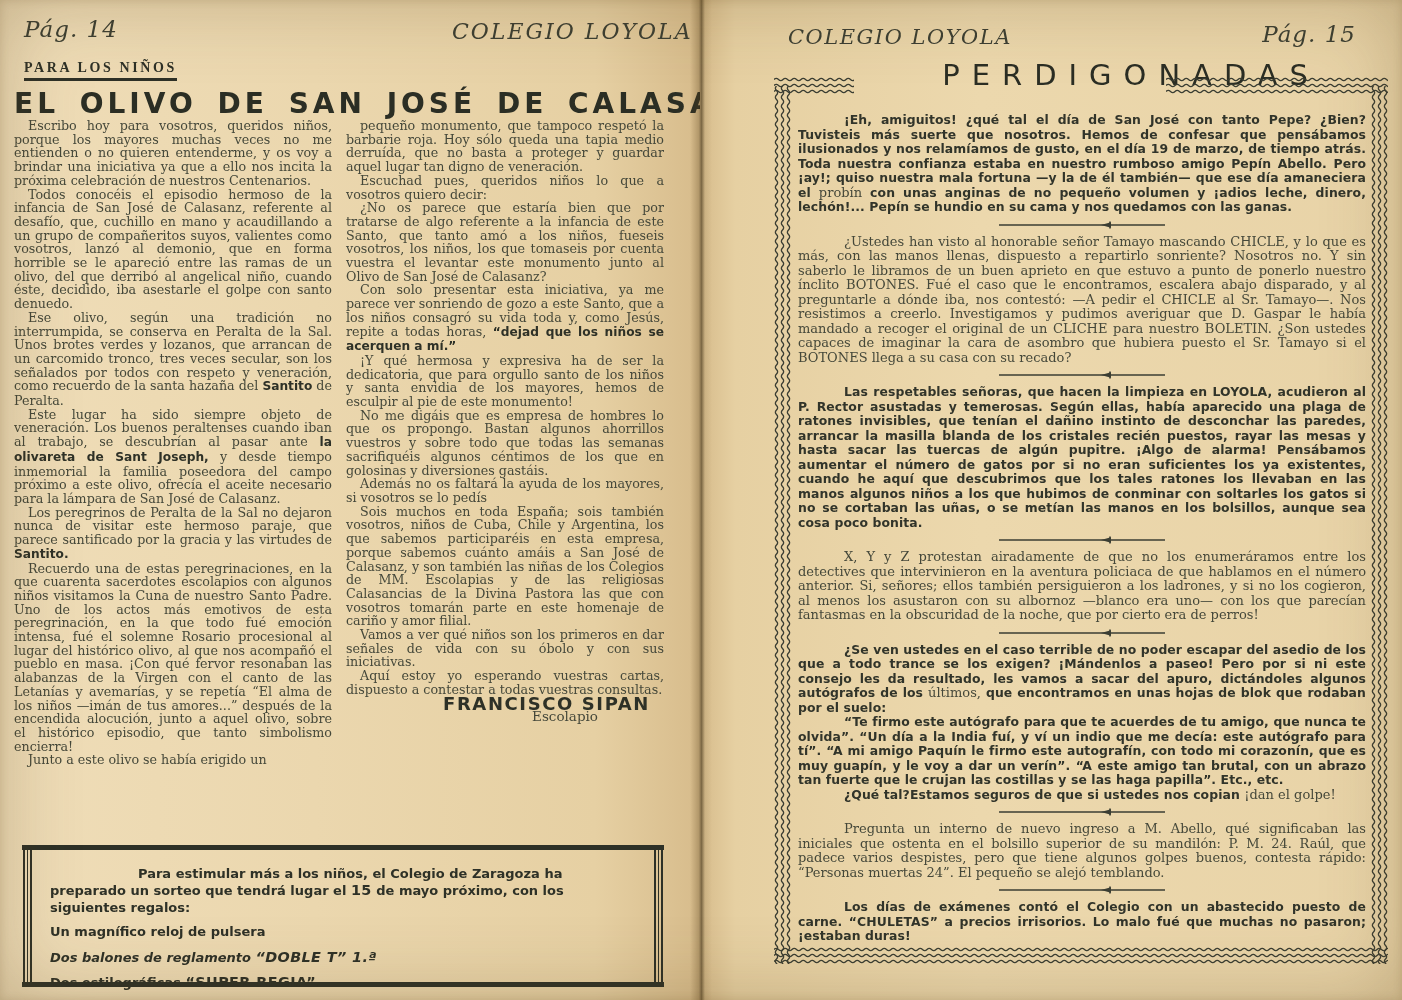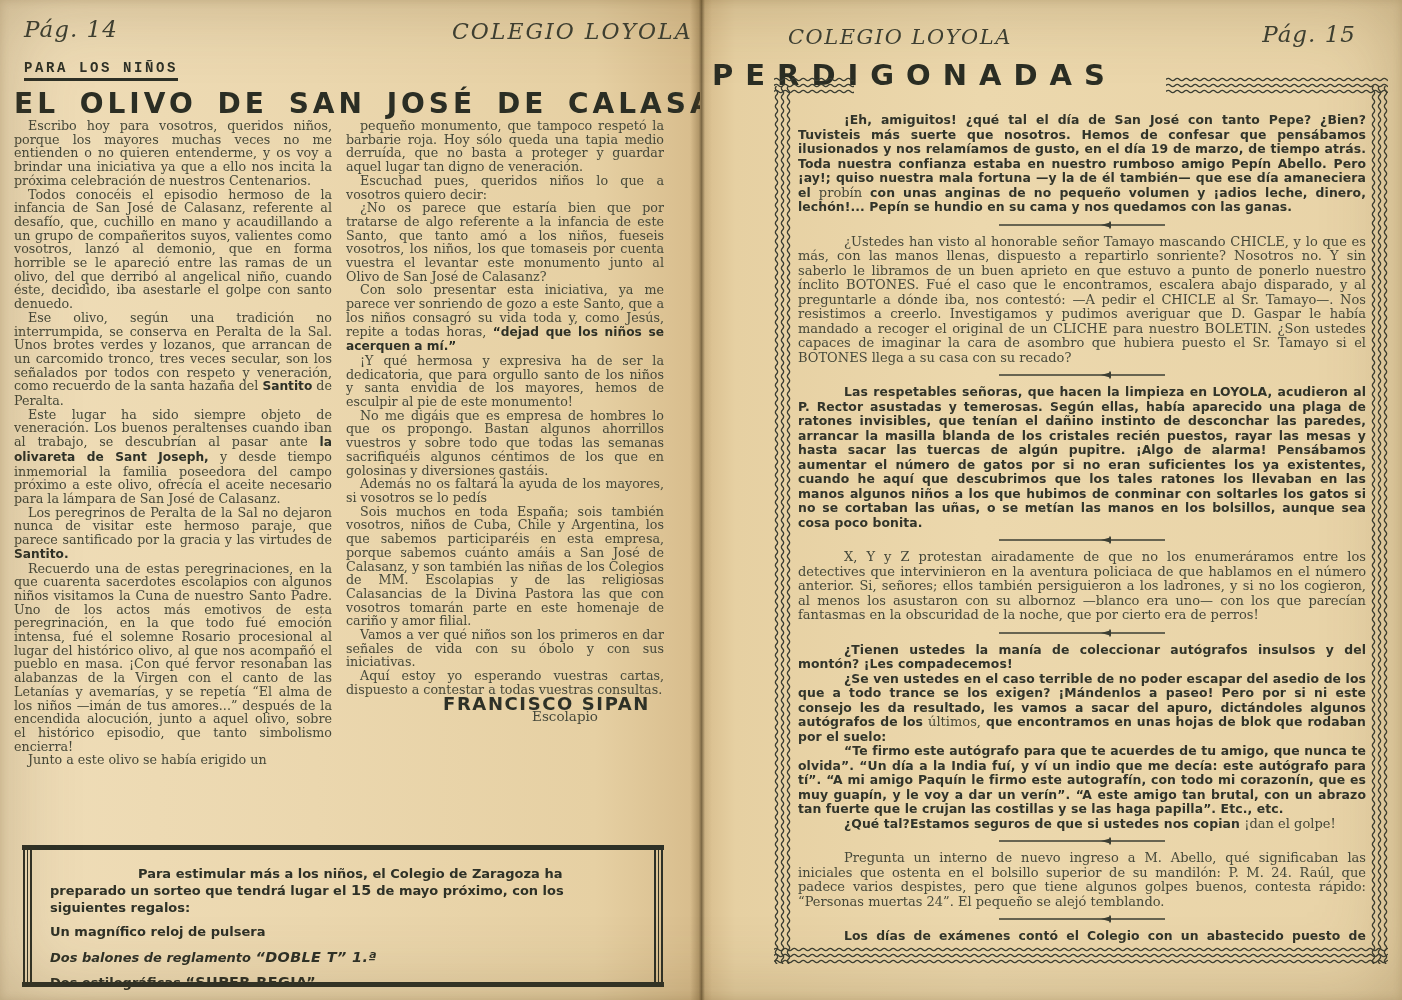--- a/index.html
+++ b/index.html
@@ -17,21 +17,21 @@
   .vignette{position:absolute;inset:0;pointer-events:none;z-index:9;
     box-shadow:inset 0 0 80px rgba(96,70,26,.30), inset 0 0 10px rgba(96,70,26,.18);}
   
   .ital{font-style:italic;color:#3c3f33;}
   .b{font-family:"DejaVu Sans",sans-serif;font-weight:bold;font-size:12.2px;color:#2e3127;}
   .serif{font-family:"DejaVu Serif",serif;font-weight:normal;font-size:13px;color:#45483a;letter-spacing:0;}
   .bx{font-size:14.4px;letter-spacing:.4px;}
   
   .lp-pagenum{position:absolute;left:24px;top:16px;font-size:23px;letter-spacing:1px;}
   .lp-masthead{position:absolute;left:452px;top:19px;font-size:22px;letter-spacing:2px;}
-  .kicker{position:absolute;left:24px;top:60px;font-family:Liberation Mono, monospace;font-weight:bold;
+  .kicker{position:absolute;left:24px;top:60px;font-family:Liberation Serif, serif;font-weight:bold;
     font-size:14px;letter-spacing:2.6px;color:#2e3127;border-bottom:3px solid #2e3127;padding-bottom:2px;}
   .l-title{position:absolute;left:14px;top:87px;width:636px;text-align:left;
     font-family:"DejaVu Sans",sans-serif;font-weight:bold;font-size:28px;
     letter-spacing:4px;word-spacing:7px;color:#2b2e24;white-space:nowrap;}
   .cols{position:absolute;left:14px;top:119px;width:650px;height:724px;display:flex;gap:14px;overflow:hidden;}
   .col{flex:1;text-align:justify;font-size:12.7px;line-height:13.7px;}
   .col p{margin:0;text-indent:14px;}
   .sig-name{margin-top:8px;text-align:right;padding-right:14px;font-family:"DejaVu Sans",sans-serif;
     font-weight:bold;font-size:18px;letter-spacing:1.6px;color:#2e3127;text-indent:0;}
   .sig-role{text-align:right;padding-right:66px;font-size:13.5px;}
@@ -41,22 +41,22 @@
     color:#2e3127;padding:8px 20px 0 20px;}
   .raffle p{margin:8px;}
   .vr{position:absolute;top:-5px;bottom:-5px;width:9px;
     background:repeating-linear-gradient(90deg,#2e3127 0 1.6px,rgba(0,0,0,0) 1.6px 3.6px);}
   .vr-l{left:1px;}  .vr-r{right:1px;}
   .r1{text-indent:88px;} .r2{margin-left:74px;} .r3{margin-left:142px;font-style:italic;}
   .r4{margin-left:198px;} .r5{margin-left:192px;width:434px;text-align:left;} .r6{margin-left:0;}
   
   .rp-masthead{position:absolute;left:88px;top:25px;font-size:21px;letter-spacing:1.5px;}
   .rp-pagenum{position:absolute;right:46px;top:21px;font-size:23px;letter-spacing:1px;}
-  .rp-title{position:absolute;left:0;top:58px;width:620px;text-align:left;
-    font-family:"DejaVu Sans",sans-serif;font-weight:bold;font-size:29px;
+  .rp-title{position:absolute;left:0;top:58px;width:620px;text-align:right;
+    font-family:"DejaVu Sans",sans-serif;font-weight:normal;font-size:29px;
     letter-spacing:12px;text-indent:12px;color:#2b2e24;white-space:nowrap;}
   .wv{position:absolute;z-index:2;overflow:hidden;}
   .rp-content{position:absolute;left:98px;top:113px;width:568px;height:830px;overflow:hidden;z-index:3;}
   .rp-content p{margin:0;text-align:justify;text-indent:46px;}
   p.sans{font-family:"DejaVu Sans",sans-serif;font-weight:bold;font-size:12.4px;line-height:14.5px;
     color:#31342a;letter-spacing:.1px;}
   p.serif-p{font-family:"DejaVu Serif",serif;font-size:13px;line-height:14.5px;color:#45483a;}
   .pdiv{display:block;margin:5px auto 5px auto;}
 </style>
 </head>
@@ -169,21 +169,20 @@
           <path d="M2 5 H168" stroke="#3b3e33" stroke-width="1.3" fill="none"></path>
           <path d="M113 1.5 V8.5" stroke="#3b3e33" stroke-width="1.6" fill="none"></path>
           <path d="M104 5 l10 -2.8 v5.6 z" fill="#3b3e33"></path>
         </svg>
       <p class="serif-p">X, Y y Z protestan airadamente de que no los enumeráramos entre los detectives que intervinieron en la aventura policiaca de que hablamos en el número anterior. Si, señores; ellos también persiguieron a los ladrones, y si no los cogieron, al menos los asustaron con su albornoz —blanco era uno— con los que parecían fantasmas en la obscuridad de la noche, que por cierto era de perros!</p>
       <svg class="pdiv" width="170" height="10" viewBox="0 0 170 10">
           <path d="M2 5 H168" stroke="#3b3e33" stroke-width="1.3" fill="none"></path>
           <path d="M113 1.5 V8.5" stroke="#3b3e33" stroke-width="1.6" fill="none"></path>
           <path d="M104 5 l10 -2.8 v5.6 z" fill="#3b3e33"></path>
         </svg>
-      <p class="sans">¿Tienen ustedes la manía de coleccionar autógrafos insulsos y del montón? ¡Les compadecemos!</p>
       <p class="sans"><span>¿Se ven ustedes en el caso terrible de no poder escapar del asedio de los que a todo trance se los exigen? ¡Mándenlos a paseo! Pero por si ni este consejo les da resultado, les vamos a sacar del apuro, dictándoles algunos autógrafos de los </span><span class="serif">últimos,</span><span> que encontramos en unas hojas de blok que rodaban por el suelo:</span></p>
       <p class="sans">“Te firmo este autógrafo para que te acuerdes de tu amigo, que nunca te olvida”. “Un día a la India fuí, y ví un indio que me decía: este autógrafo para tí”. “A mi amigo Paquín le firmo este autografín, con todo mi corazonín, que es muy guapín, y le voy a dar un verín”. “A este amigo tan brutal, con un abrazo tan fuerte que le crujan las costillas y se las haga papilla”. Etc., etc.</p>
       <p class="sans"><span>¿Qué tal?Estamos seguros de que si ustedes nos copian </span><span class="serif">¡dan el golpe!</span></p>
       <svg class="pdiv" width="170" height="10" viewBox="0 0 170 10">
           <path d="M2 5 H168" stroke="#3b3e33" stroke-width="1.3" fill="none"></path>
           <path d="M113 1.5 V8.5" stroke="#3b3e33" stroke-width="1.6" fill="none"></path>
           <path d="M104 5 l10 -2.8 v5.6 z" fill="#3b3e33"></path>
         </svg>
       <p class="serif-p">Pregunta un interno de nuevo ingreso a M. Abello, qué significaban las iniciales que ostenta en el bolsillo superior de su mandilón: P. M. 24. Raúl, que padece varios despistes, pero que tiene algunos golpes buenos, contesta rápido: “Personas muertas 24”. El pequeño se alejó temblando.</p>
       <svg class="pdiv" width="170" height="10" viewBox="0 0 170 10">

